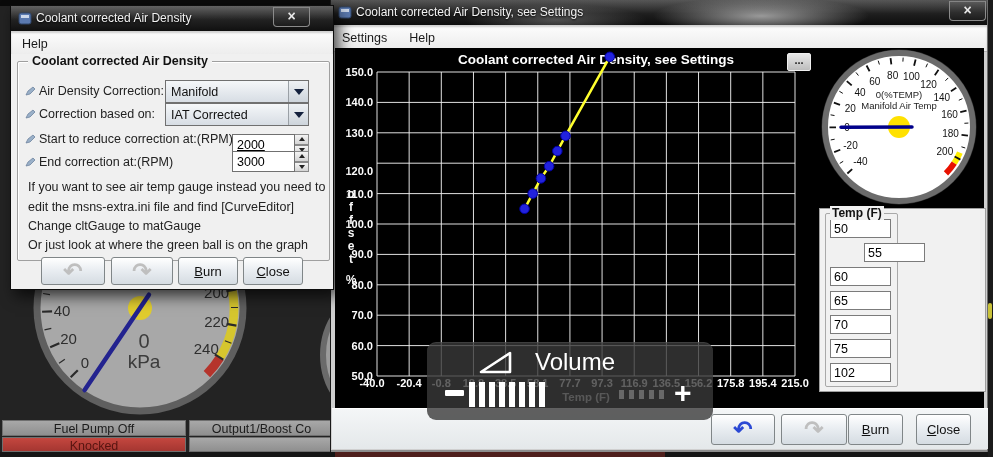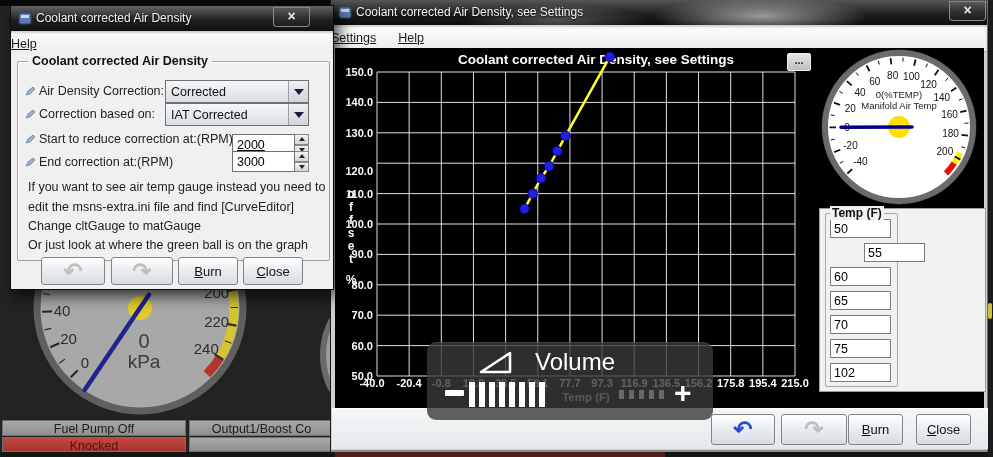--- a/index.html
+++ b/index.html
@@ -30,22 +30,22 @@
       linear-gradient(180deg,#3f3f3f,#1d1d1d 60%,#0e0e0e);}
   .title-text{position:absolute;left:25px;top:5px;font-size:12px;color:#f2f2f2;
     text-shadow:0 1px 2px #000;white-space:nowrap;}
   .win-ico{position:absolute;left:7px;top:5px;width:14px;height:14px;}
   .tclose{position:absolute;top:1px;width:35px;height:19px;border:1px solid #8b8b8b;
     border-top:none;border-radius:0 0 4px 4px;background:linear-gradient(#5d5d5d,#2e2e2e 60%,#1c1c1c);
     color:#e9e9e9;font-size:14px;font-weight:bold;text-align:center;line-height:18px;
     box-shadow:inset 0 1px 0 rgba(255,255,255,.25);cursor:default;}
   .menubar{position:absolute;left:0;right:0;height:27px;
     background:linear-gradient(#fdfdfd,#ebebeb);border-bottom:1px solid #b3b3b3;
-    display:flex;align-items:center;gap:22px;box-sizing:border-box;
-    font-size:12.5px;color:#1a1a1a;box-shadow:inset 0 2px 2px rgba(0,0,0,.18);text-decoration:underline;}
+    display:flex;align-items:center;gap:22px;padding-left:11px;box-sizing:border-box;
+    font-size:12.5px;color:#1a1a1a;box-shadow:inset 0 2px 2px rgba(0,0,0,.18);}
   .menu-item{cursor:default;}
 
   
   .jbtn{position:absolute;box-sizing:border-box;border:1px solid #808688;border-radius:3px;
     background:linear-gradient(#ffffff,#eaeef2 45%,#d5dce2);
     box-shadow:inset 0 1px 0 #fff;color:#111;font-size:13px;
     display:flex;align-items:center;justify-content:center;cursor:default;}
   .uline::first-letter{text-decoration:underline;}
   .arrow-glyph{font-size:23px;font-weight:bold;line-height:1;}
   .arrow-on{color:#2b49d4;}
@@ -379,21 +379,21 @@
 
     <div class="body">
       <div class="grp">
         <span class="grp-legend">Coolant corrected Air Density</span>
 
         <svg class="edit-ico" style="left:6px;top:23px;" viewBox="0 0 12 12">
           <path d="M2 10 L4 6 L9 2 L11 4 L6 9 Z" fill="#9ab0c8" stroke="#6f84a0" stroke-width="0.8"></path>
           </svg>
         <span class="flabel" style="left:21px;top:22px;">Air Density Correction:</span>
         <div class="combo" style="left:147px;top:18px;">
-          <span class="combo-text">Corrected</span>
+          <span class="combo-text">Manifold</span>
           <span class="combo-btn">
             <span class="combo-arrow"></span>
           </span>
         </div>
 
         <svg class="edit-ico" style="left:6px;top:46px;" viewBox="0 0 12 12">
           <path d="M2 10 L4 6 L9 2 L11 4 L6 9 Z" fill="#9ab0c8" stroke="#6f84a0" stroke-width="0.8"></path>
           </svg>
         <span class="flabel" style="left:21px;top:45px;">Correction based on:</span>
         <div class="combo" style="left:147px;top:41px;">

